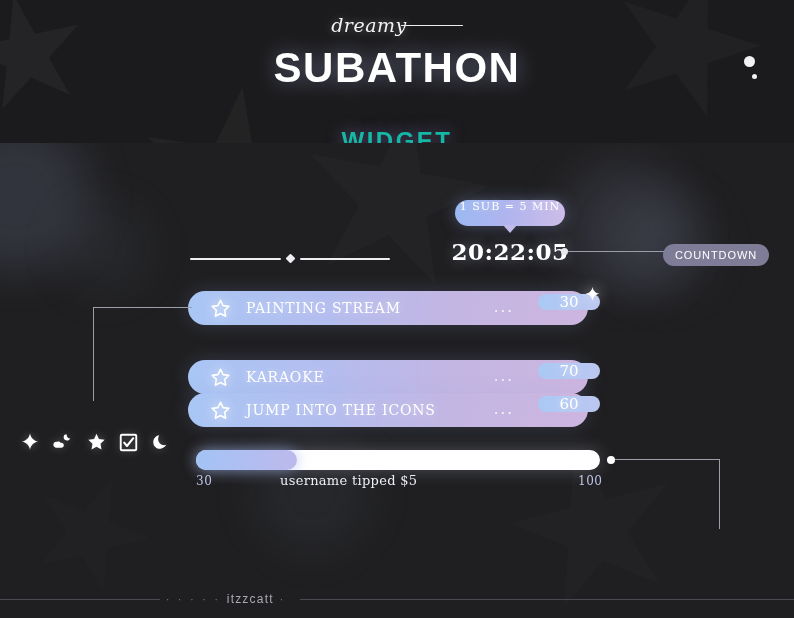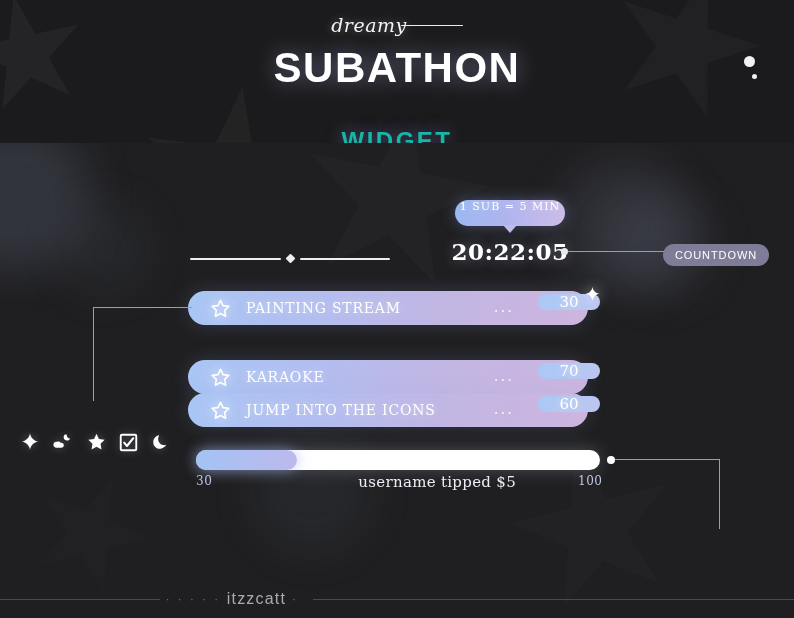--- a/index.html
+++ b/index.html
@@ -164,22 +164,22 @@
     background:linear-gradient(95deg,#a3c3f5 0%,#bdb9ec 100%);
     box-shadow:0 0 14px rgba(150,170,235,.6);
   }
   .pmin,.pmax{
     position:absolute;top:474px;font-family:"DejaVu Serif",serif;
     font-size:12px;color:#bcc3e4;letter-spacing:.5px;
   }
   .pmin{left:196px;}
   .pmax{left:578px;}
   .pmid{
-    position:absolute;left:280px;top:473px;width:236px;text-align:right;
-    font-family:"DejaVu Serif",serif;font-size:15px;color:#eceef5;letter-spacing:.3px;
+    position:absolute;left:280px;top:473px;width:236px;text-align:left;
+    font-family:"DejaVu Serif",serif;font-size:13px;color:#eceef5;letter-spacing:.3px;
   }
 
   
   .pill{
     position:absolute;height:22px;border-radius:11px;background:#7f7c98;
     display:flex;align-items:center;justify-content:center;
     font-family:"Liberation Sans",sans-serif;font-size:11px;
     letter-spacing:.9px;color:#ffffff;
   }
   .pill-countdown{left:663px;top:244px;width:106px;}
@@ -209,21 +209,21 @@
     position:absolute;left:0;top:580px;width:794px;height:38px;
     display:flex;align-items:center;
   }
   .f-line{height:1px;background:#4a4a52;}
   .f-left{width:160px;margin-left:0;}
   .f-dots{
     font-family:"Liberation Sans",sans-serif;font-size:10px;color:#7d7d86;
     letter-spacing:3px;margin:0 6px;
   }
   .f-name{
-    font-family:"Liberation Sans",sans-serif;font-size:16px;color:#a9a9b2;
+    font-family:"Liberation Sans",sans-serif;font-size:12px;color:#a9a9b2;
     letter-spacing:1.2px;
   }
   .f-right{flex:1;margin-left:8px;}
 </style>
 </head>
 <body>
 
 <div class="stage">
 
   <div class="header">

